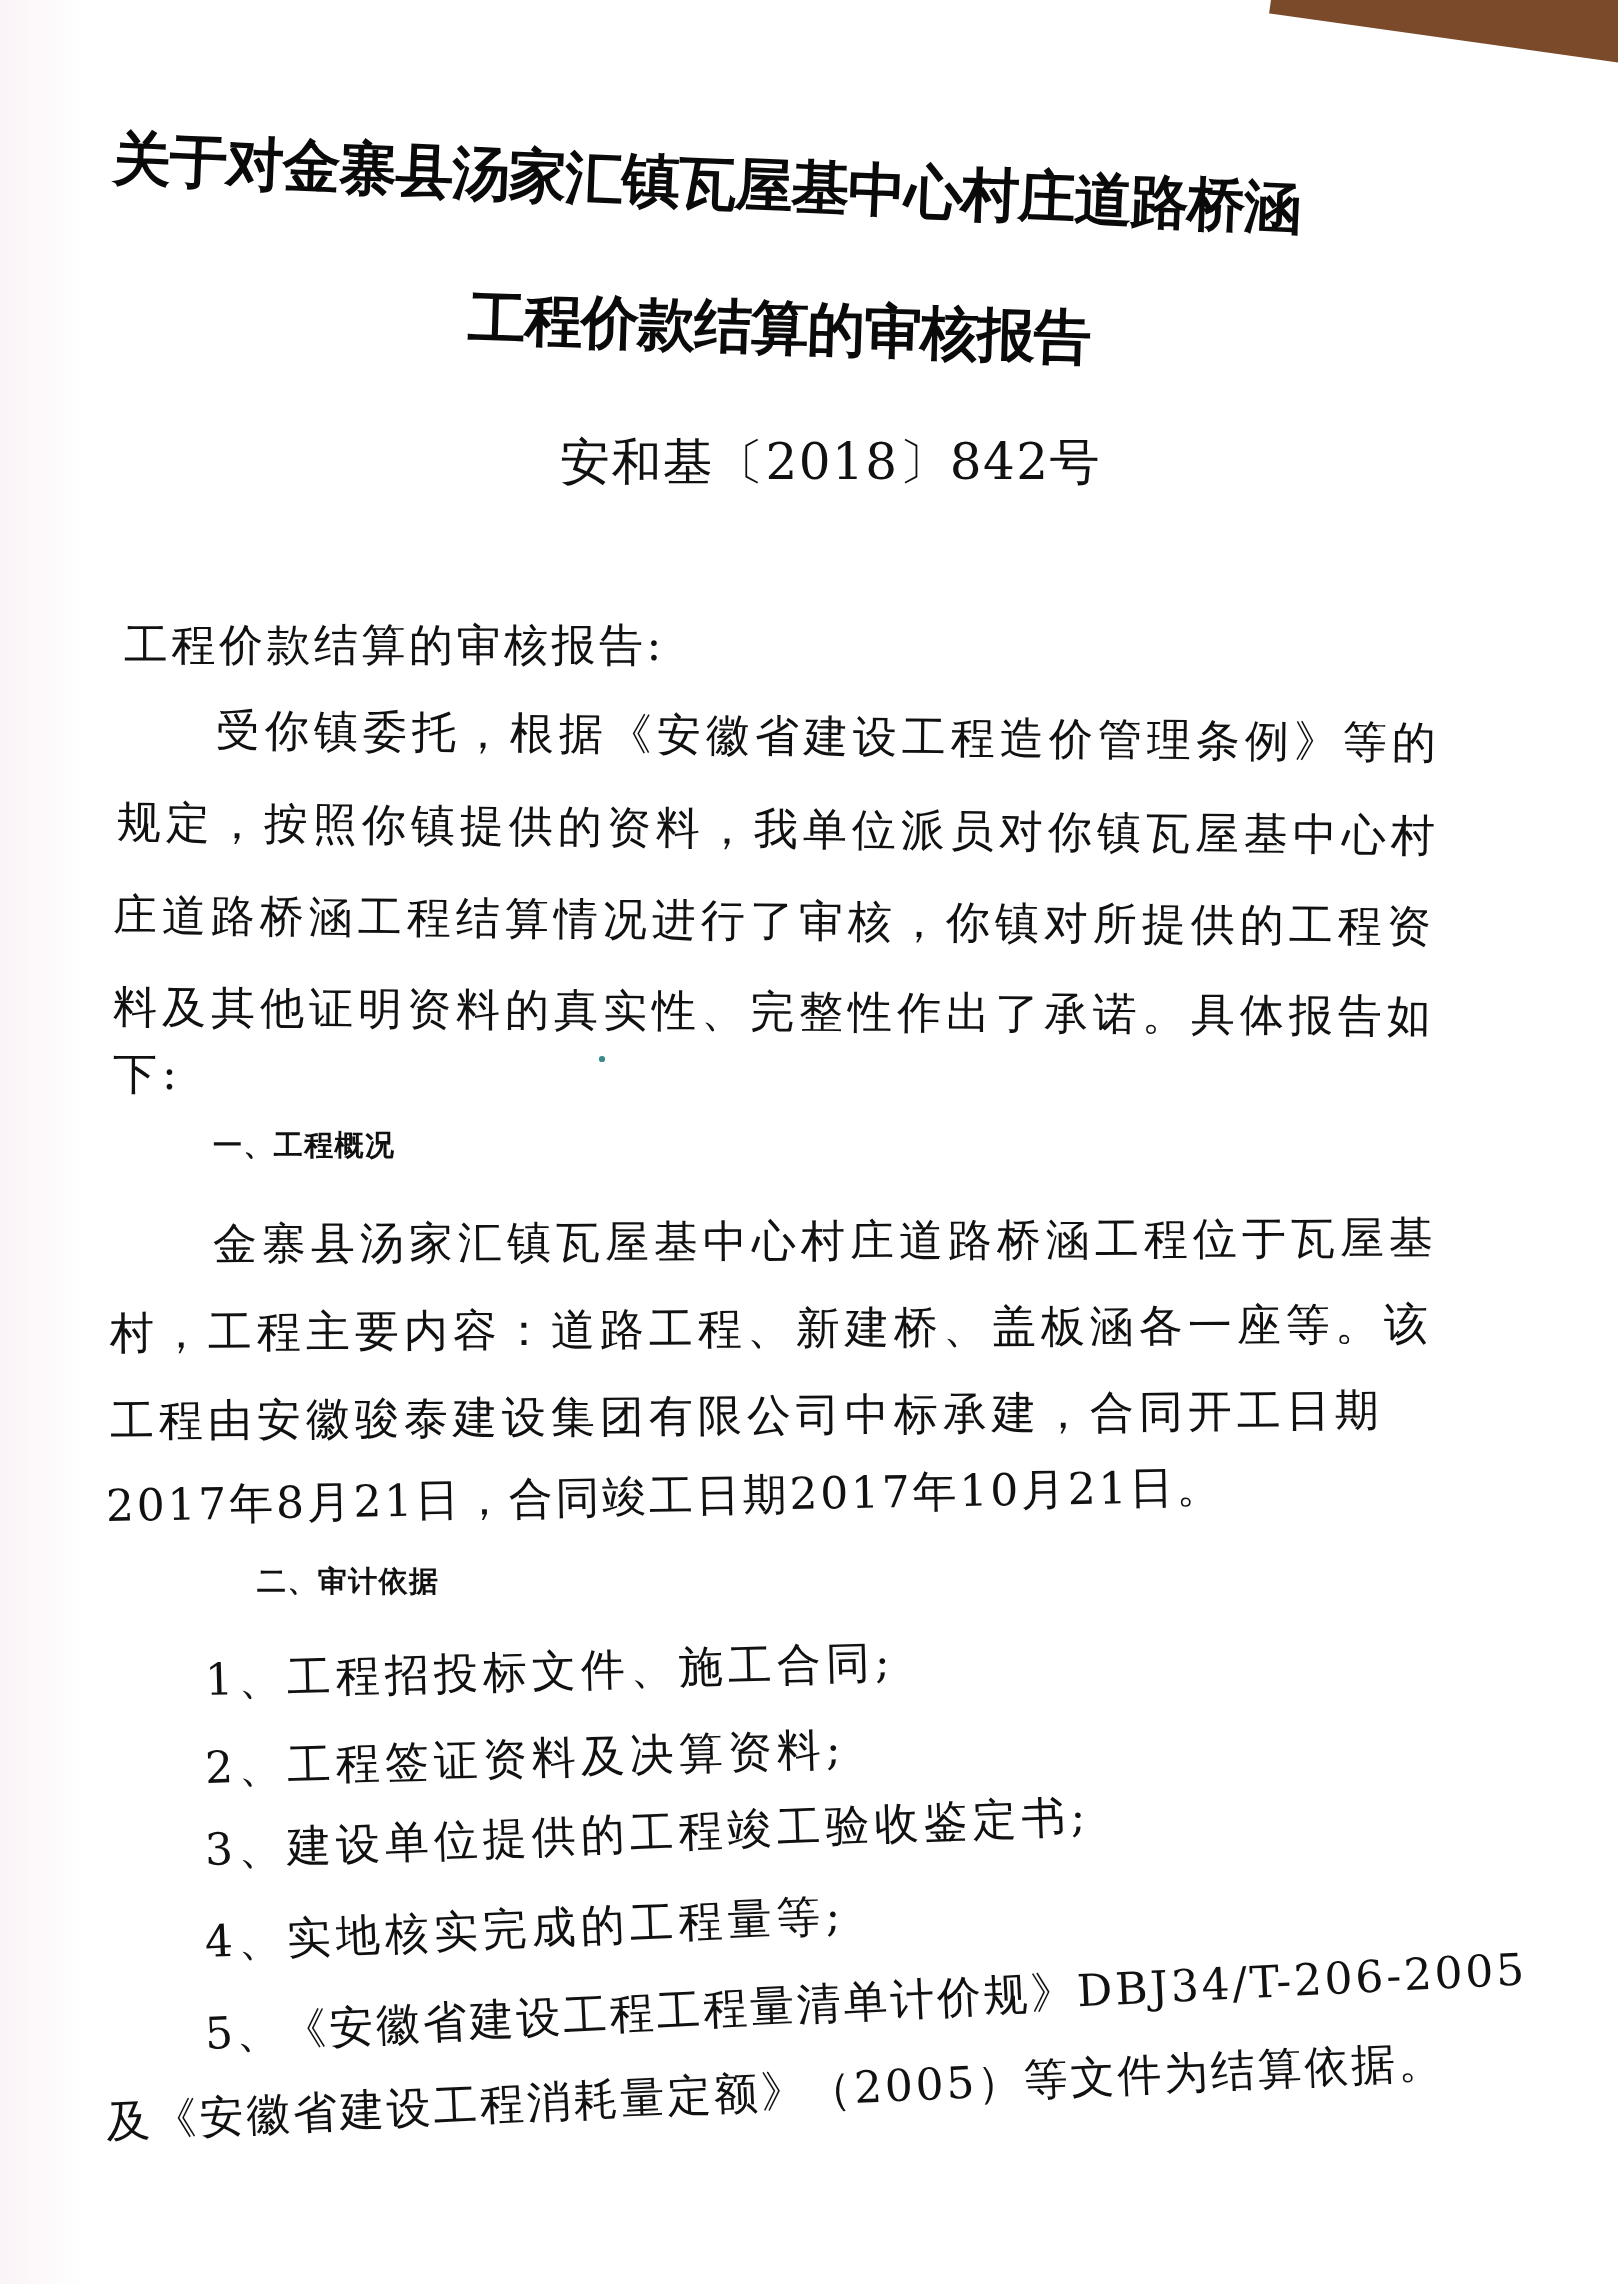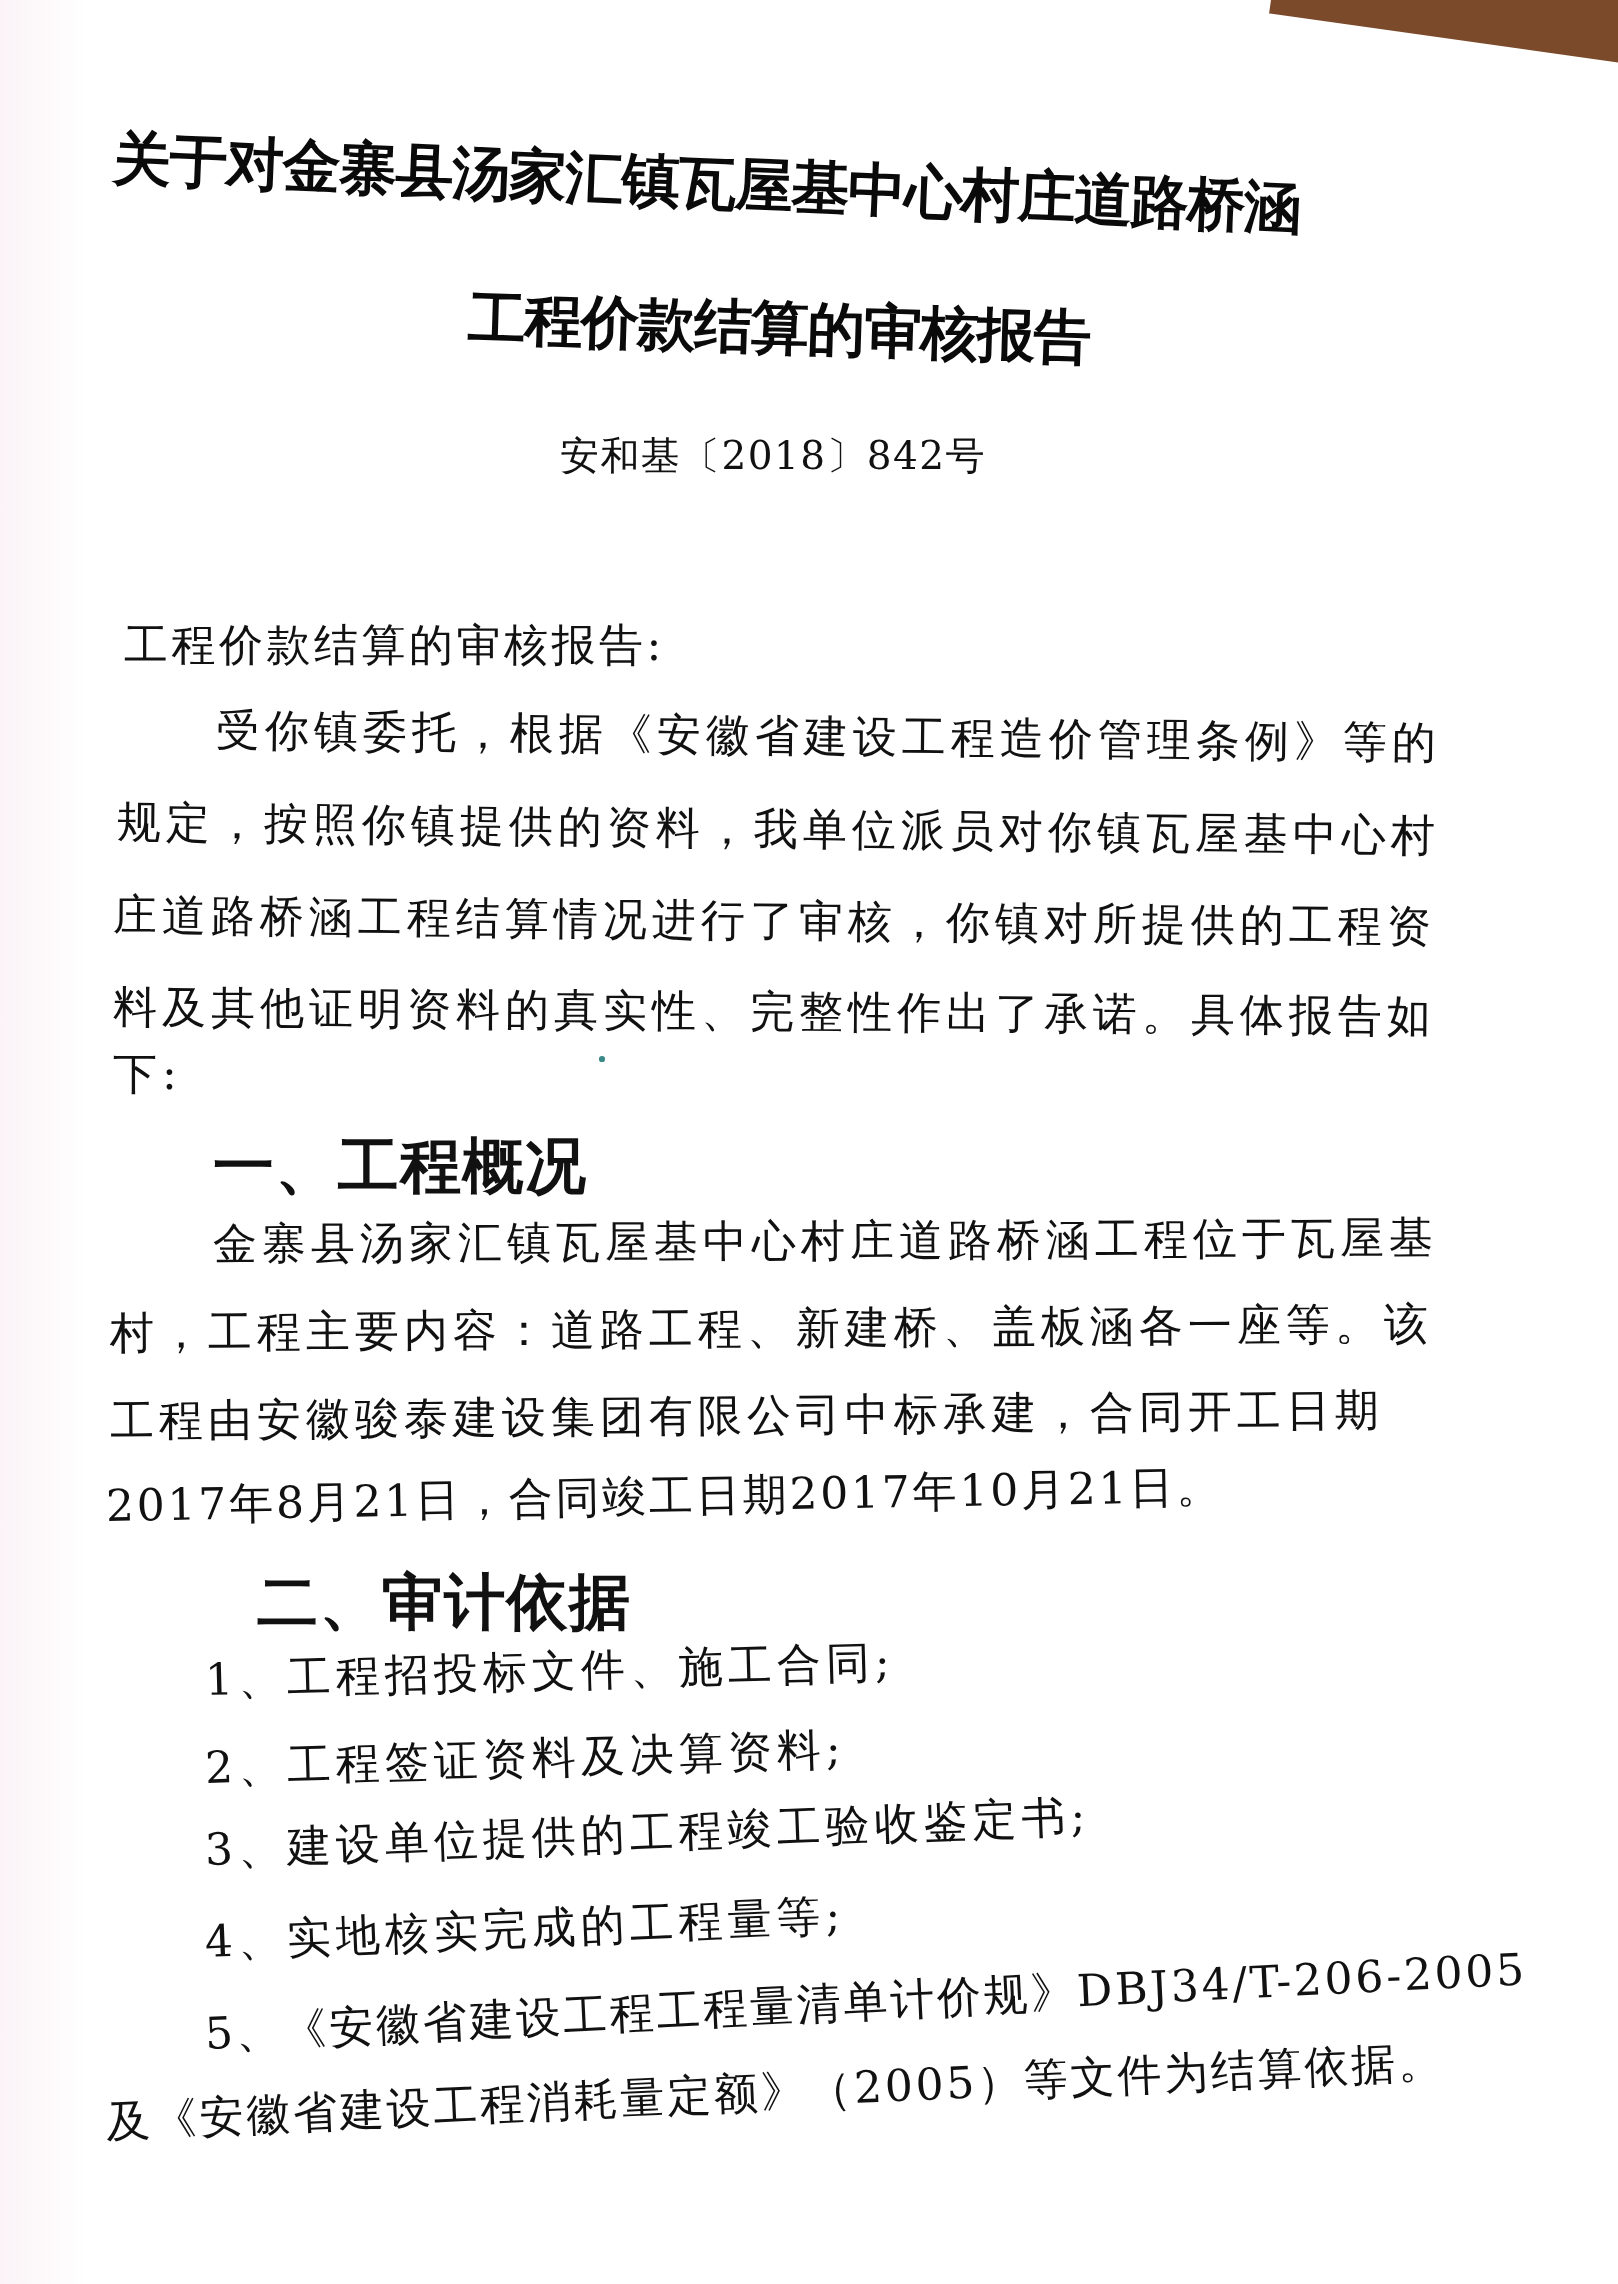--- a/index.html
+++ b/index.html
@@ -43,36 +43,36 @@
       font-size: 58px;
       letter-spacing: -1.4px;
       white-space: nowrap;
       color: #0a0a0a;
     }
     .title-1 { left: 113px; top: 120px; transform: rotate(2.4deg); transform-origin: left center; }
     .title-2 { left: 468px; top: 280px; transform: rotate(1.8deg); transform-origin: left center; }
     .doc-number {
       position: absolute;
       left: 560px; top: 429px;
-      font-size: 39px;
+      font-size: 50px;
       white-space: nowrap;
       letter-spacing: 1.4px;
     }
     .body-line {
       position: absolute;
       font-size: 44px;
       white-space: nowrap;
       letter-spacing: 5px;
       transform-origin: left center;
     }
     .section-head {
       position: absolute;
       font-family: Liberation Mono, monospace;
       font-weight: bold;
-      font-size: 61px;
+      font-size: 29px;
       white-space: nowrap;
       letter-spacing: 1.4px;
     }
     .speck {
       position: absolute;
       width: 5.7px; height: 5.7px;
       border-radius: 50%;
       background: #3a8a8a;
       left: 599px; top: 1056px;
     }

